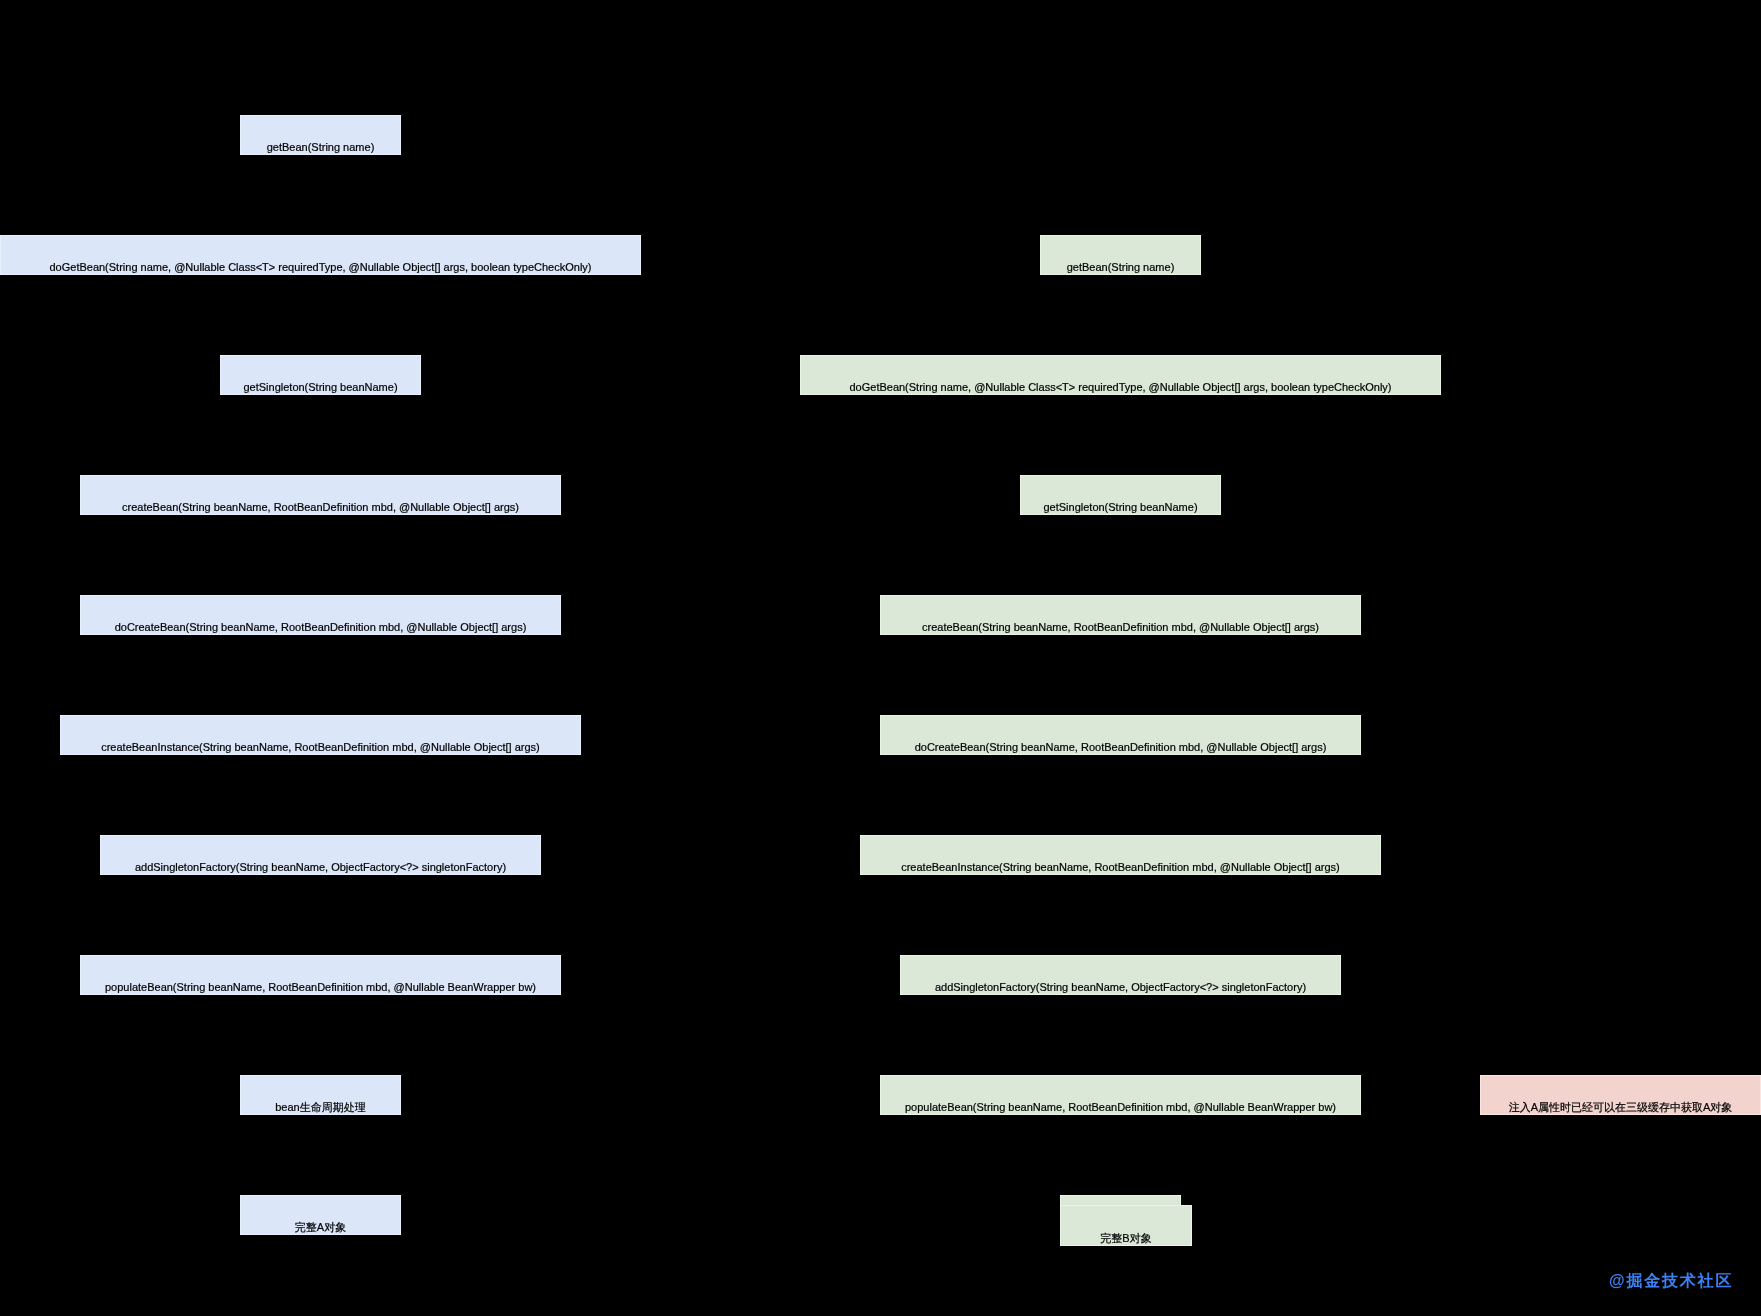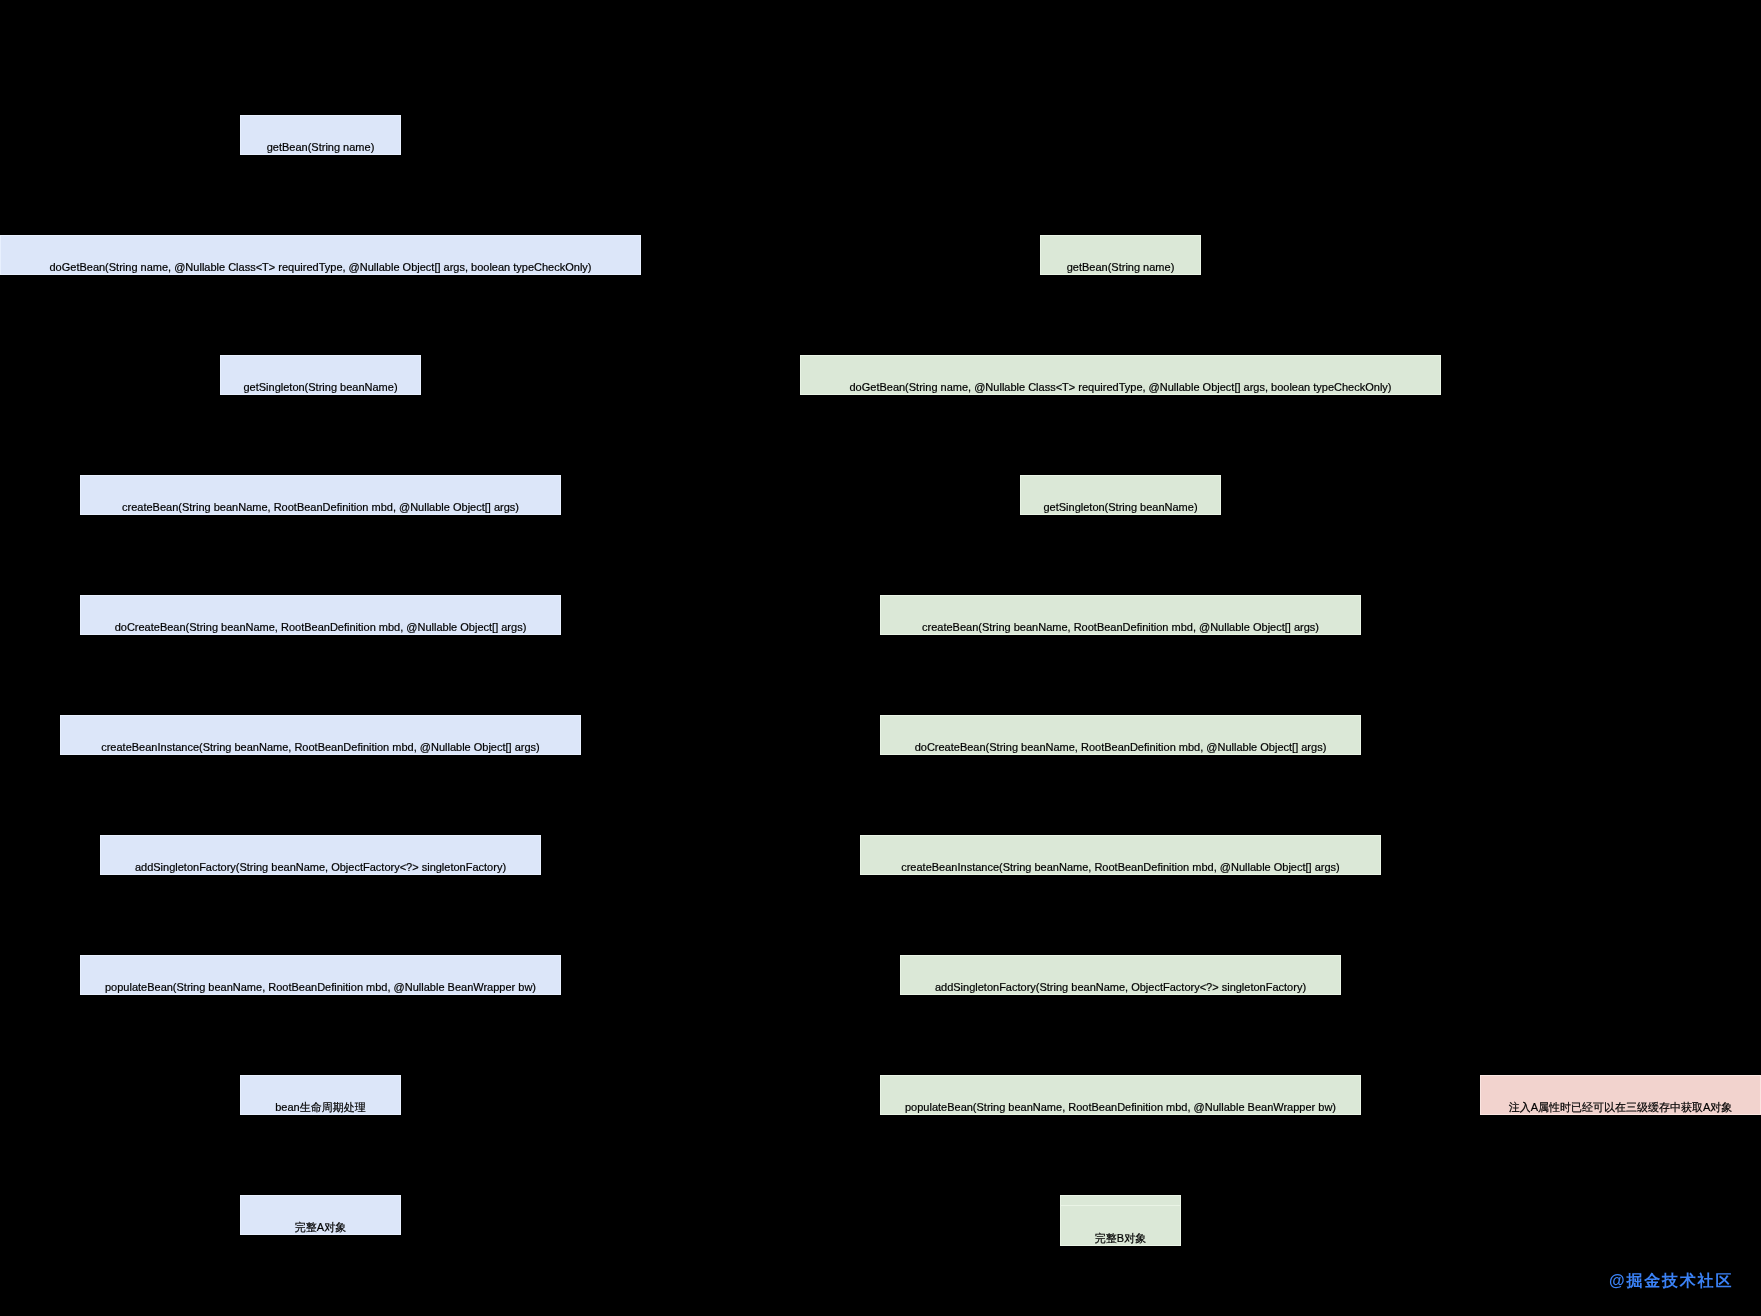--- a/index.html
+++ b/index.html
@@ -46,21 +46,21 @@
   
   #n-b-get-bean             {left:1040px;top:235px;  width:161px; height:40px;}
   #n-b-do-get-bean          {left:800px; top:355px;  width:641px; height:40px;}
   #n-b-get-singleton        {left:1020px;top:475px;  width:201px; height:40px;}
   #n-b-create-bean          {left:880px; top:595px;  width:481px; height:40px;}
   #n-b-do-create-bean       {left:880px; top:715px;  width:481px; height:40px;}
   #n-b-create-bean-instance {left:860px; top:835px;  width:521px; height:40px;}
   #n-b-add-singleton-factory{left:900px; top:955px;  width:441px; height:40px;}
   #n-b-populate-bean        {left:880px; top:1075px; width:481px; height:40px;}
   #n-b-lifecycle            {left:1060px;top:1195px; width:121px; height:40px;}
-  #n-b-complete             {left:1060px;top:1205px; width:121px; height:41px;}
+  #n-b-complete             {left:1060px;top:1205px; width:132px; height:41px;}
 
   
   #n-note-third-cache       {left:1480px;top:1075px; width:281px; height:40px;}
 
   .watermark{
     position:absolute;
     left:1609px;
     top:1272px;
     color:#3b82f6;
     font-size:16px;

